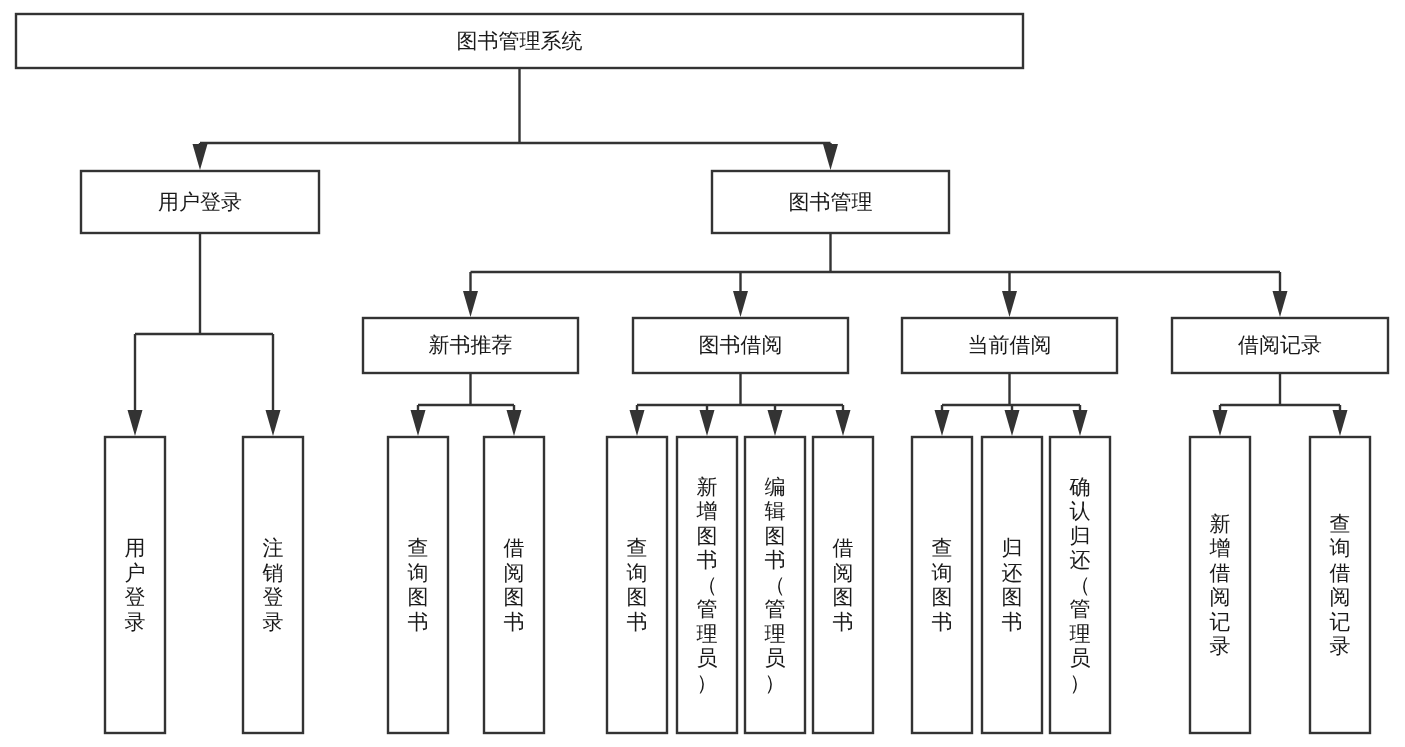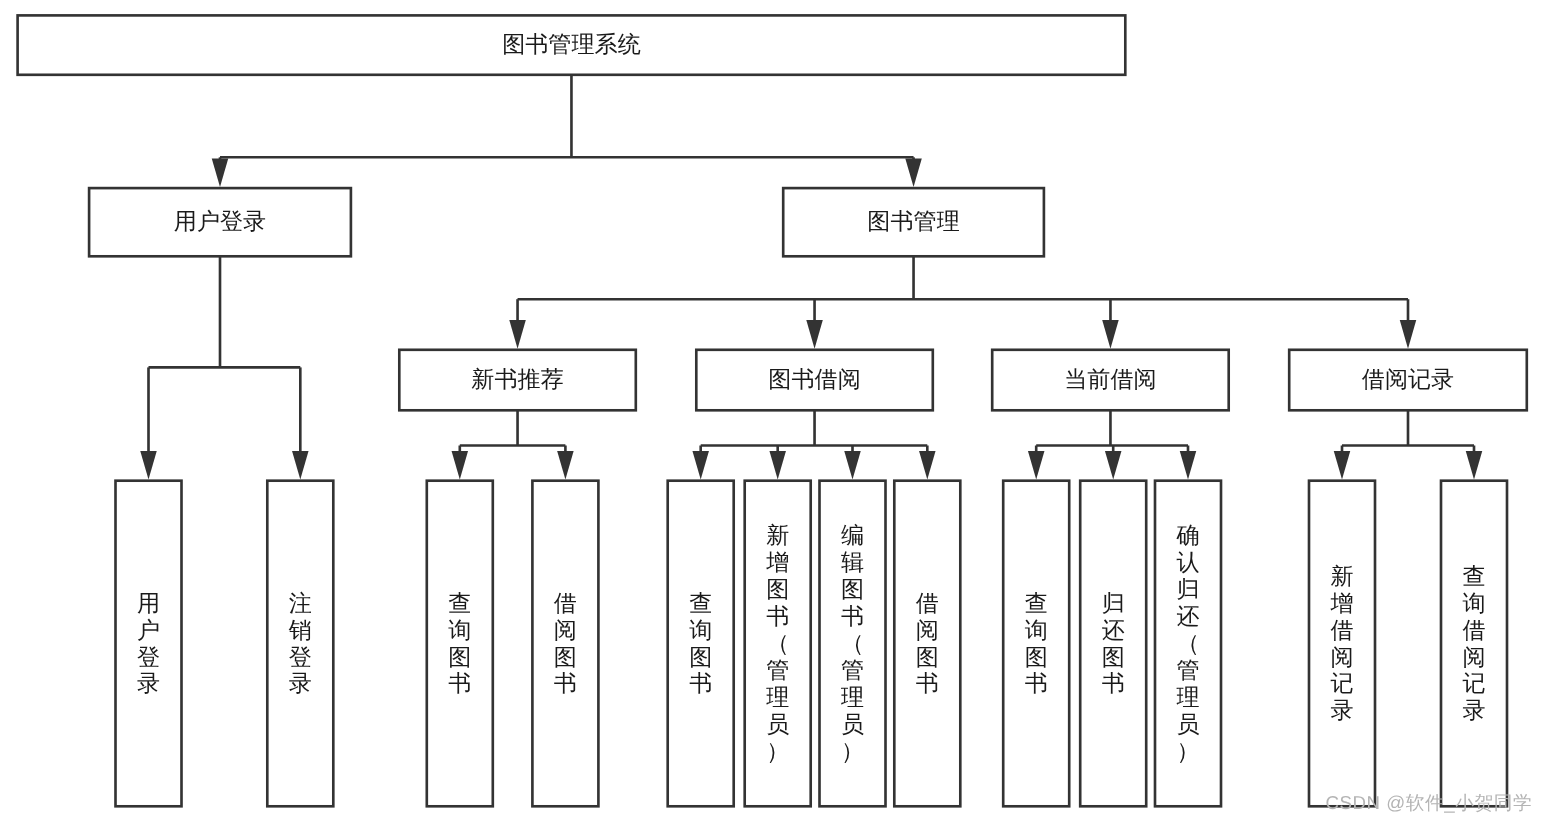--- a/index.html
+++ b/index.html
@@ -217,14 +217,13 @@
         <g>
           <rect class="node-box" x="1190" y="437" width="60" height="296"></rect>
           <text class="node-label-v" x="1220" y="530.61"><tspan x="1220" dy="0">新</tspan><tspan x="1220" dy="24.5">增</tspan><tspan x="1220" dy="24.5">借</tspan><tspan x="1220" dy="24.5">阅</tspan><tspan x="1220" dy="24.5">记</tspan><tspan x="1220" dy="24.5">录</tspan></text>
         </g>
         <g>
           <rect class="node-box" x="1310" y="437" width="60" height="296"></rect>
           <text class="node-label-v" x="1340" y="530.61"><tspan x="1340" dy="0">查</tspan><tspan x="1340" dy="24.5">询</tspan><tspan x="1340" dy="24.5">借</tspan><tspan x="1340" dy="24.5">阅</tspan><tspan x="1340" dy="24.5">记</tspan><tspan x="1340" dy="24.5">录</tspan></text>
         </g>
       </g>
   </svg>
-  <div class="watermark-text">CSDN @软件_小贺同学</div>
 </div>
 
 </body></html>

